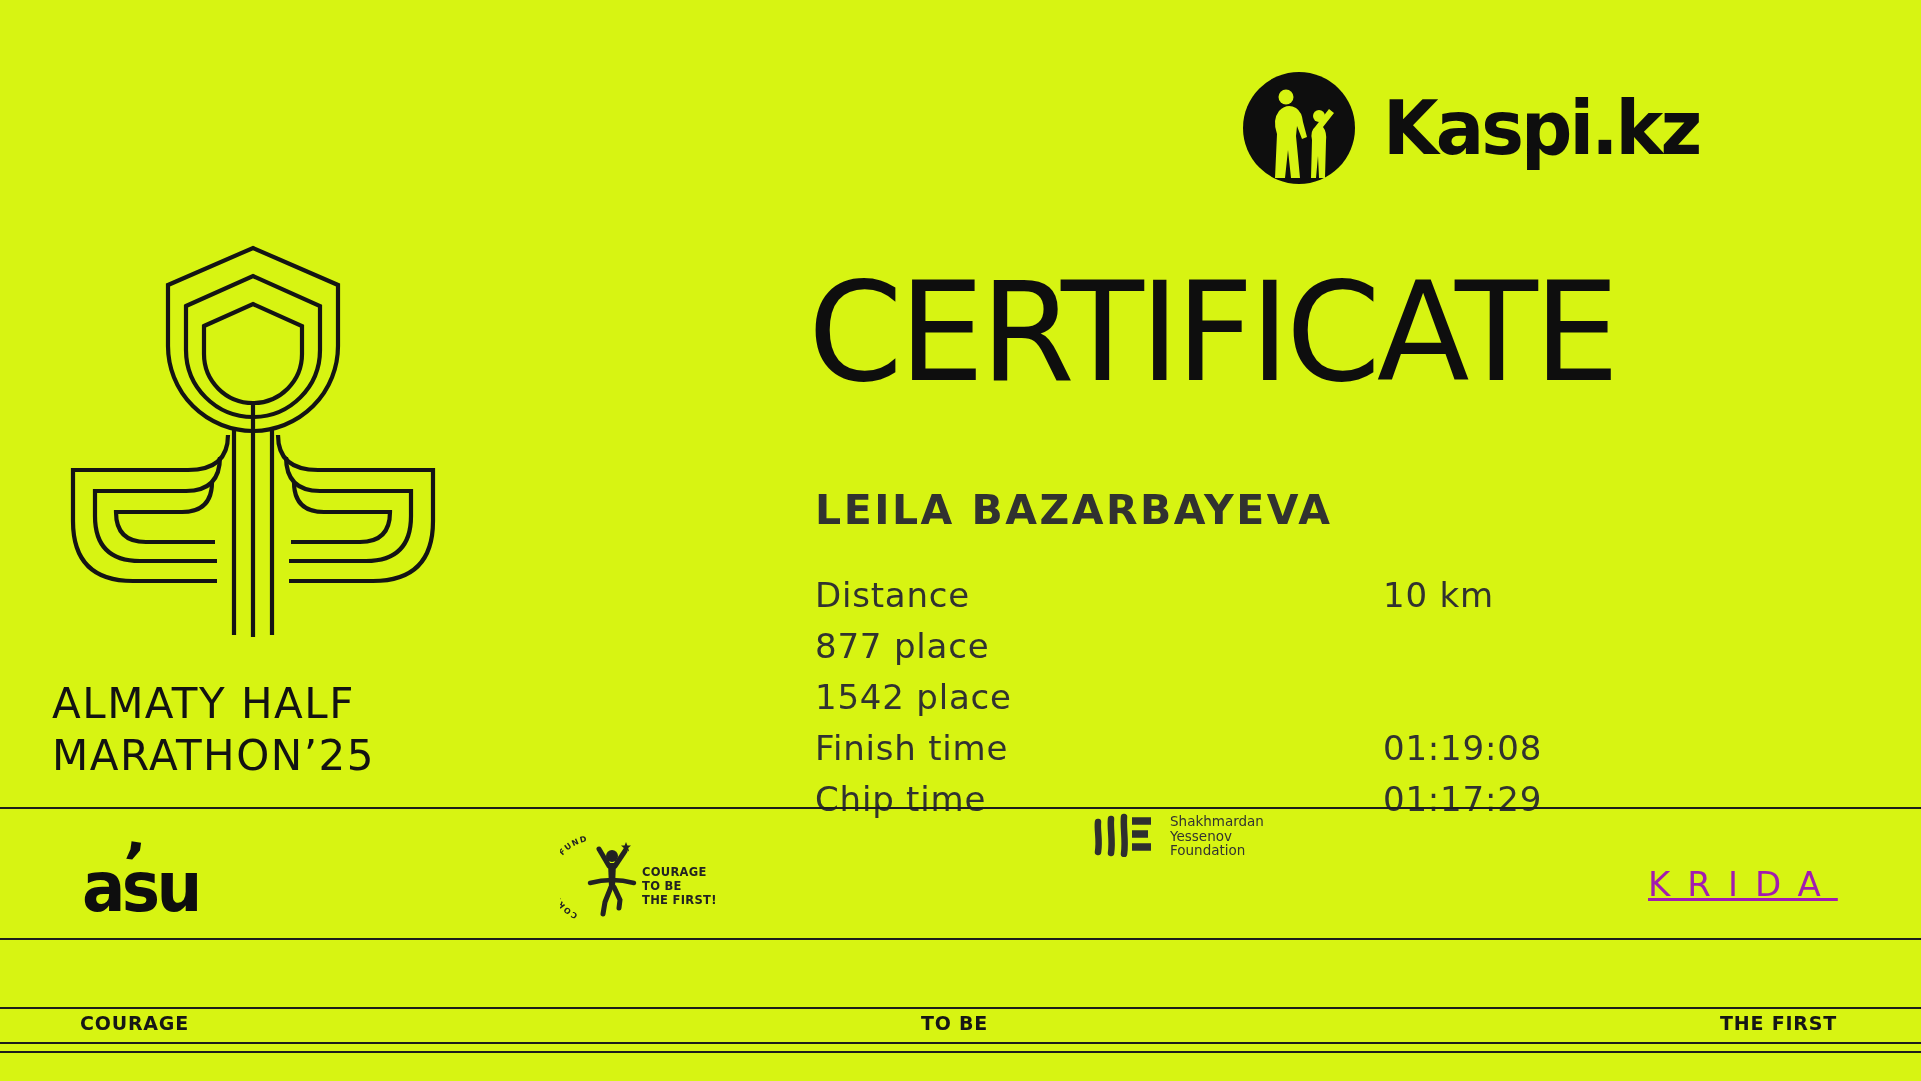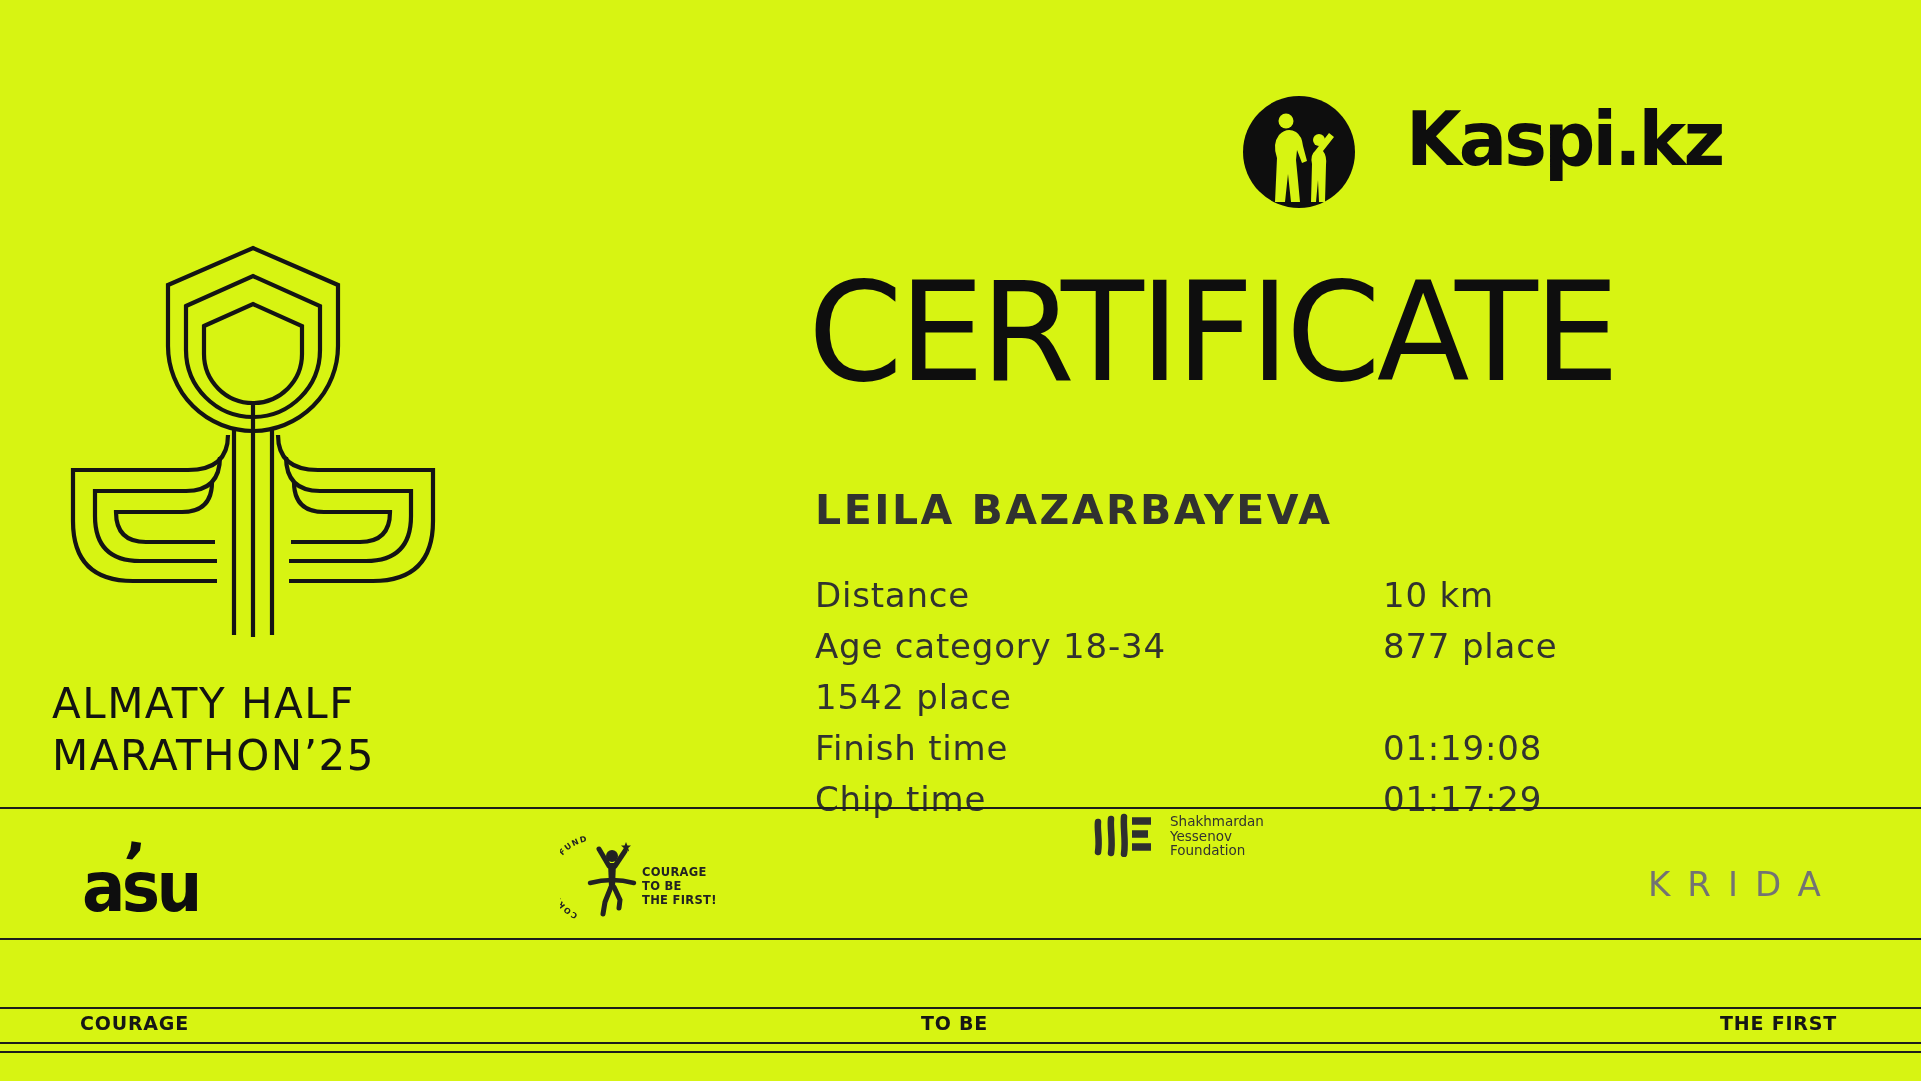--- a/index.html
+++ b/index.html
@@ -12,21 +12,21 @@
   html,body{width:1921px;height:1081px;}
   body{
     background:var(--background);
     font-family:"DejaVu Sans","Liberation Sans",sans-serif;
     color:var(--ink);
     overflow:hidden;
   }
   .page{position:relative;width:1921px;height:1081px;}
 
   
-  .kaspi{position:absolute;left:1243px;top:96px;display:flex;gap:23px;}
+  .kaspi{position:absolute;left:1243px;top:72px;display:flex;align-items:center;}
   .kaspi-icon{width:112px;height:112px;}
   .kaspi-text{
     margin-left:28px;font-weight:bold;font-size:74px;letter-spacing:-3px;
     color:var(--ink);transform:scaleX(.97);transform-origin:left center;
   }
 
   
   .heading{
     position:absolute;left:808px;top:264px;
     font-size:137px;font-weight:500;letter-spacing:-4px;line-height:1;
@@ -64,21 +64,21 @@
 
   .courage-logo{position:absolute;left:560px;top:834px;}
   .courage-arc{font-size:8px;font-weight:bold;letter-spacing:1.2px;fill:#222;}
   .courage-lines{font-size:11.5px;font-weight:bold;letter-spacing:.3px;fill:#222;}
 
   .yessenov{position:absolute;left:1092px;top:812px;display:flex;align-items:center;}
   .yessenov-text{margin-left:16px;font-size:13.5px;line-height:14.5px;font-weight:500;color:#323331;margin-top:2px;}
 
   .krida{
     position:absolute;left:1648px;top:864px;
-    font-size:34px;font-weight:500;letter-spacing:17px;color:#737373;white-space:nowrap;
+    font-size:34px;font-weight:500;letter-spacing:17px;color:#a21caf;white-space:nowrap;text-decoration:underline;
   }
 
   
   .slogan{
     position:absolute;left:0;top:1012px;width:1921px;
     display:flex;justify-content:space-between;align-items:center;
     padding:0 84px 0 80px;
     font-size:19px;font-weight:bold;letter-spacing:.8px;color:#161616;
   }
 </style>
@@ -127,21 +127,20 @@
 
   <h1 class="heading">CERTIFICATE</h1>
   <div class="runner-name">LEILA BAZARBAYEVA</div>
 
   <div class="rows">
     <div class="row">
       <span class="label">Distance</span>
       <span class="value">10 km</span>
     </div>
     <div class="row">
-      <span class="label">Age category 18-34</span>
       <span class="value">877 place</span>
     </div>
     <div class="row">
       <span class="value">1542 place</span>
     </div>
     <div class="row">
       <span class="label">Finish time</span>
       <span class="value">01:19:08</span>
     </div>
     <div class="row">

